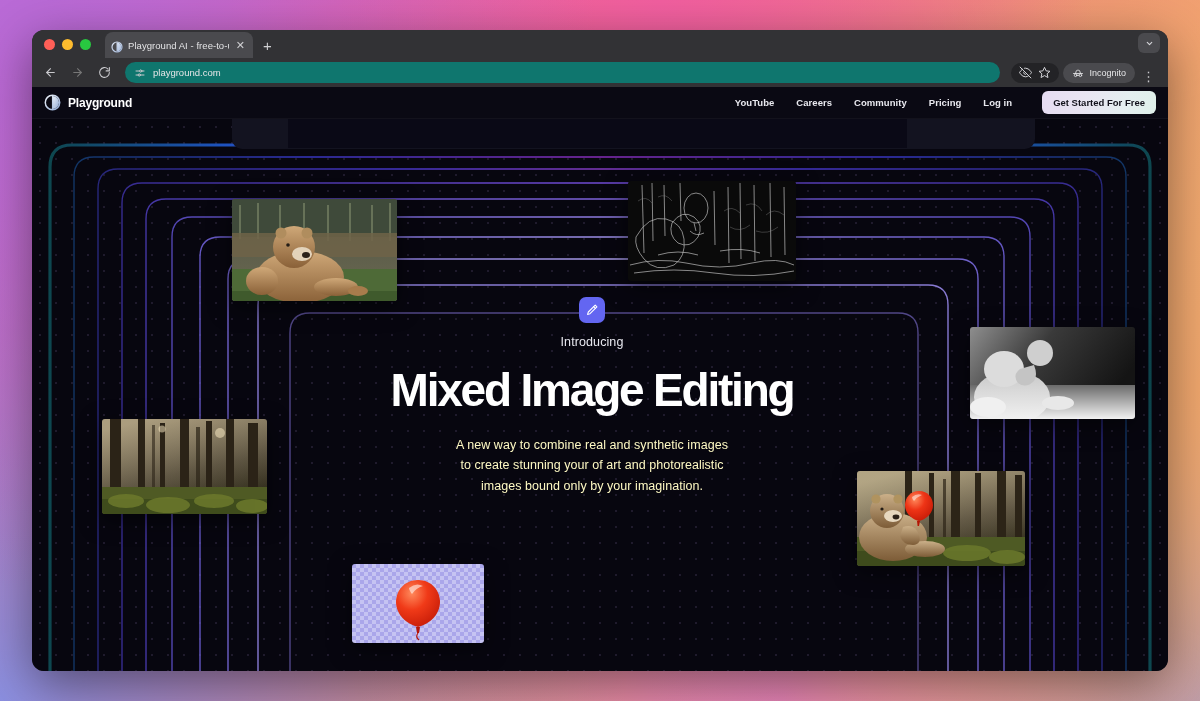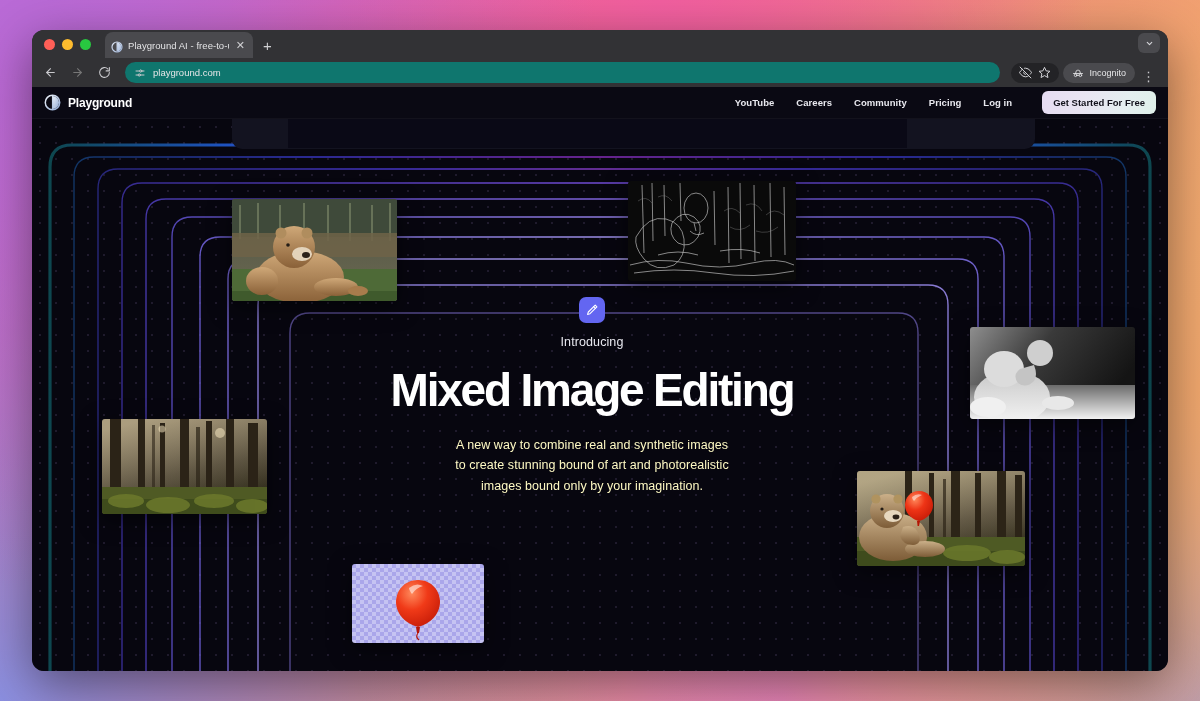--- a/index.html
+++ b/index.html
@@ -584,20 +584,20 @@
         <div class="badge">
           <svg width="14" height="14" viewBox="0 0 24 24" fill="none" stroke="#ffffff" stroke-width="1.9" stroke-linecap="round" stroke-linejoin="round">
             <path d="M17.5 3.6 L20.4 6.5 L8.6 18.3 L4.4 19.6 L5.7 15.4 Z"></path>
             <line x1="14.8" y1="6.3" x2="17.7" y2="9.2"></line>
           </svg>
         </div>
         <div class="introducing">Introducing</div>
         <h1 class="headline">Mixed Image Editing</h1>
         <div class="sub">
           <div>A new way to combine real and synthetic images</div>
-          <div>to create stunning bound of art and photorealistic</div>
+          <div>to create stunning your of art and photorealistic</div>
           <div>images bound only by your imagination.</div>
         </div>
       </div>
 
     </div>
   </div>
 </div>
 
 </body></html>

